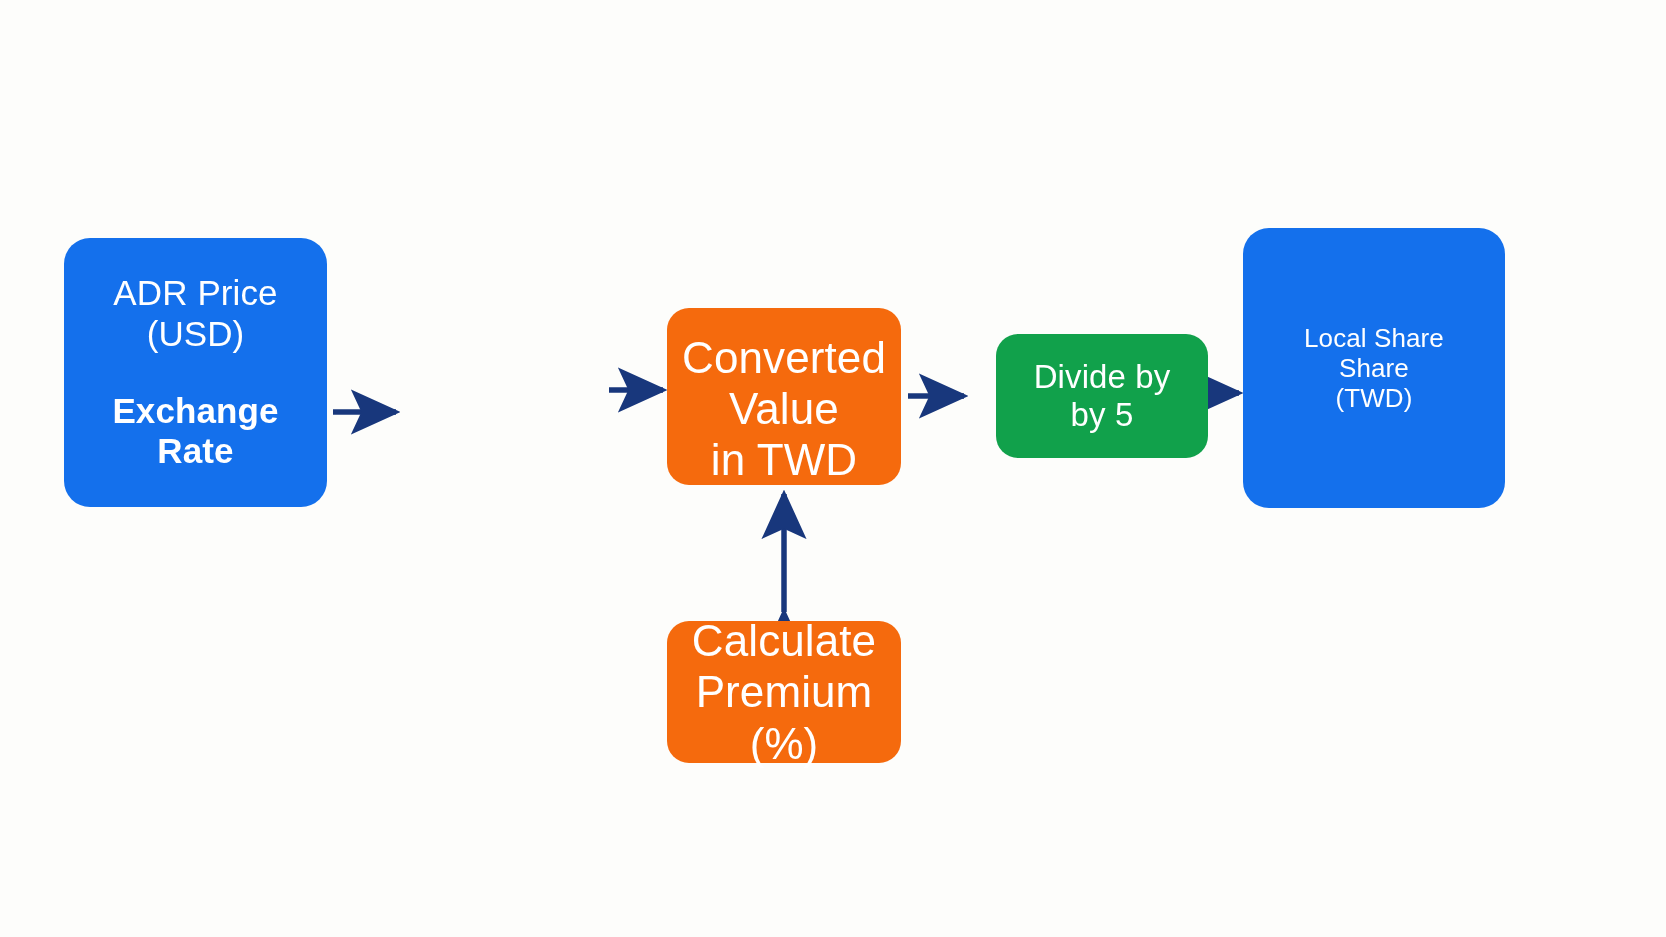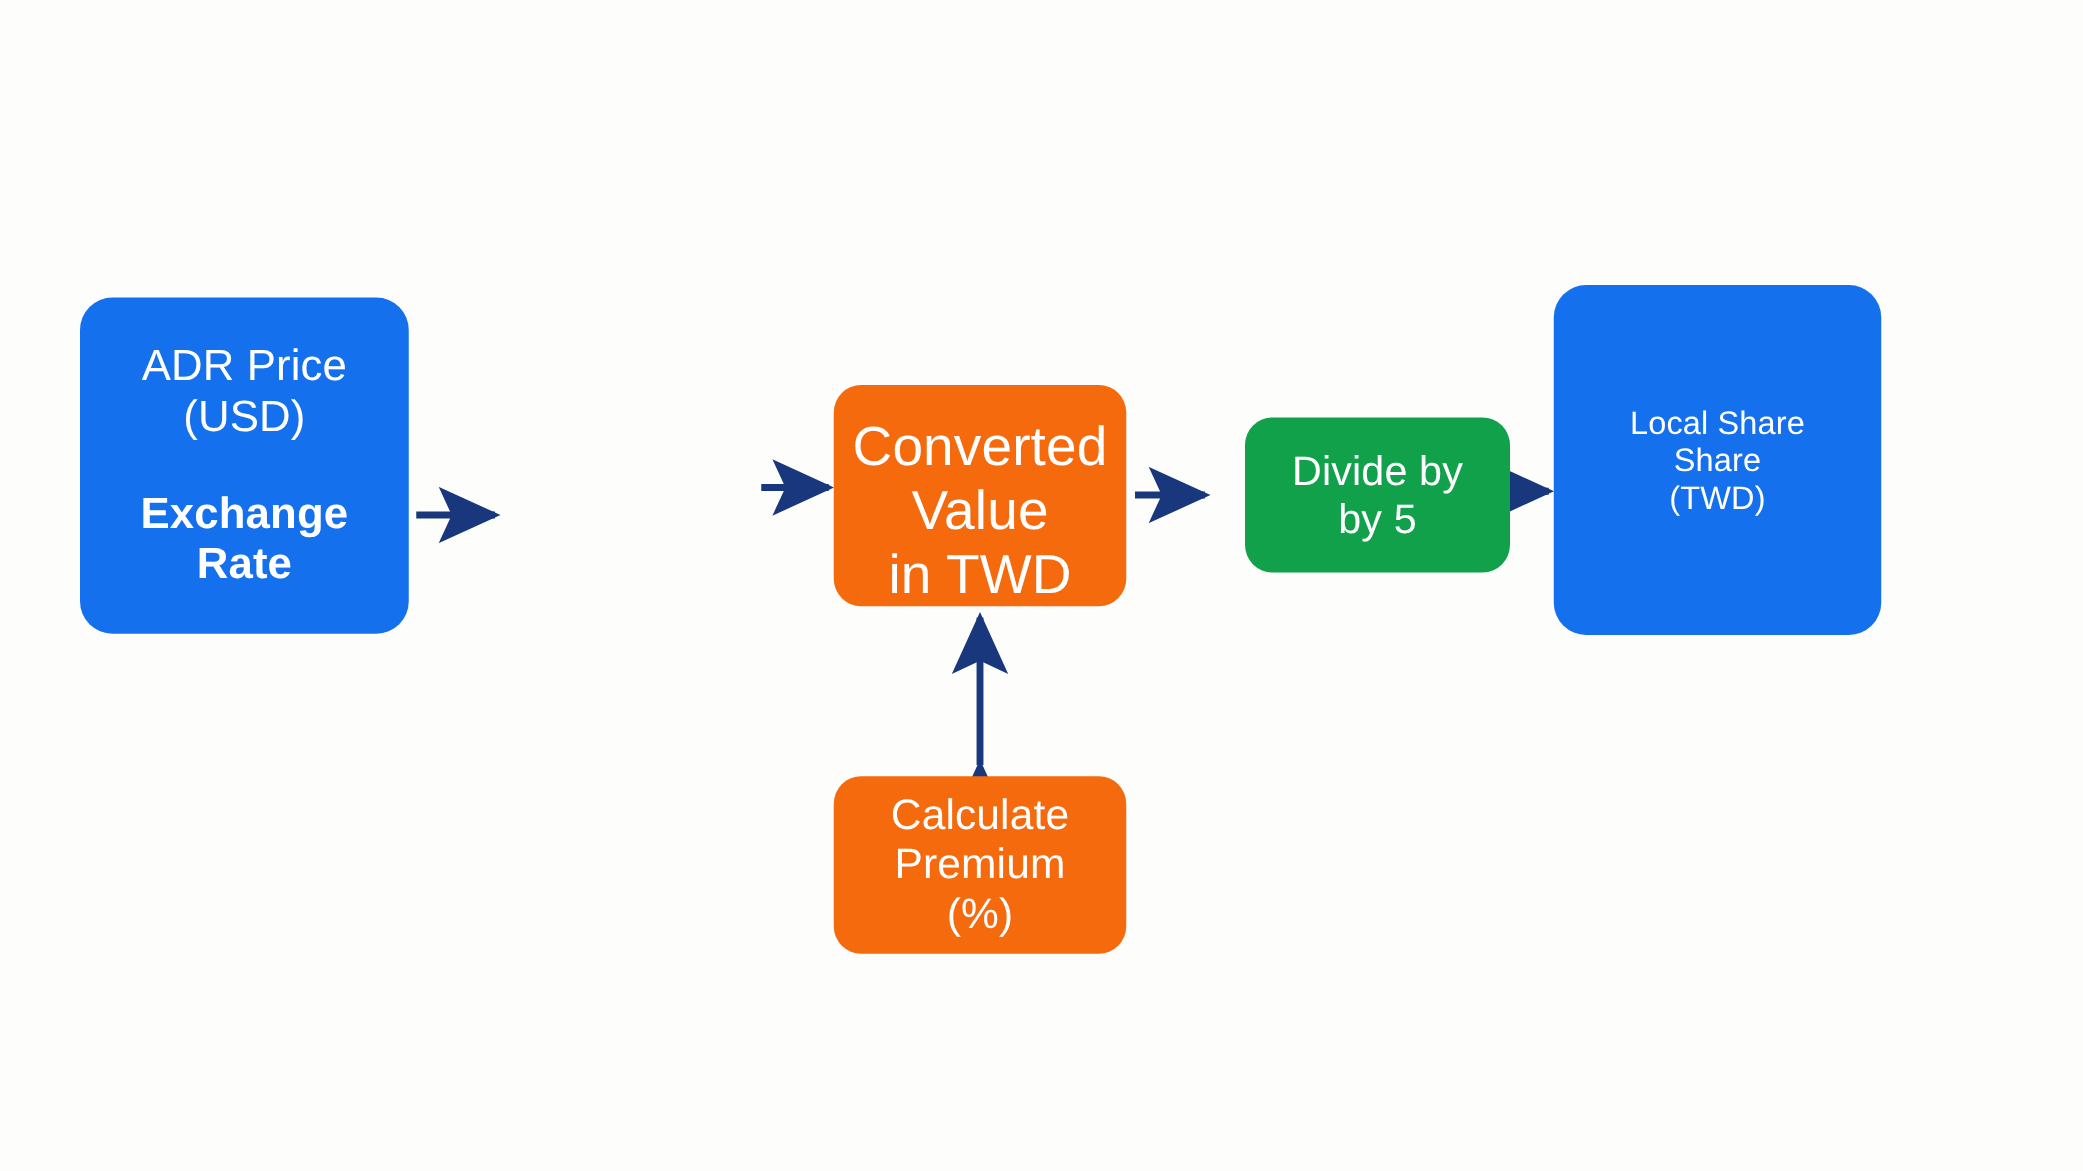--- a/index.html
+++ b/index.html
@@ -72,21 +72,21 @@
     font-size: 33px;
   }
   #node-local-share-price {
     left: 1243px; top: 228px; width: 262px; height: 280px;
     border-radius: 26px;
     font-size: 26px;
   }
   #node-calculate-premium {
     left: 667px; top: 621px;  width: 234px; height: 142px;
     border-radius: 22px;
-    font-size: 34px;
+    font-size: 44px;
   }
 
   
   #connectors {
     position: absolute;
     left: 0; top: 0;
     width: 1666px;
     height: 937px;
     pointer-events: none;
   }

